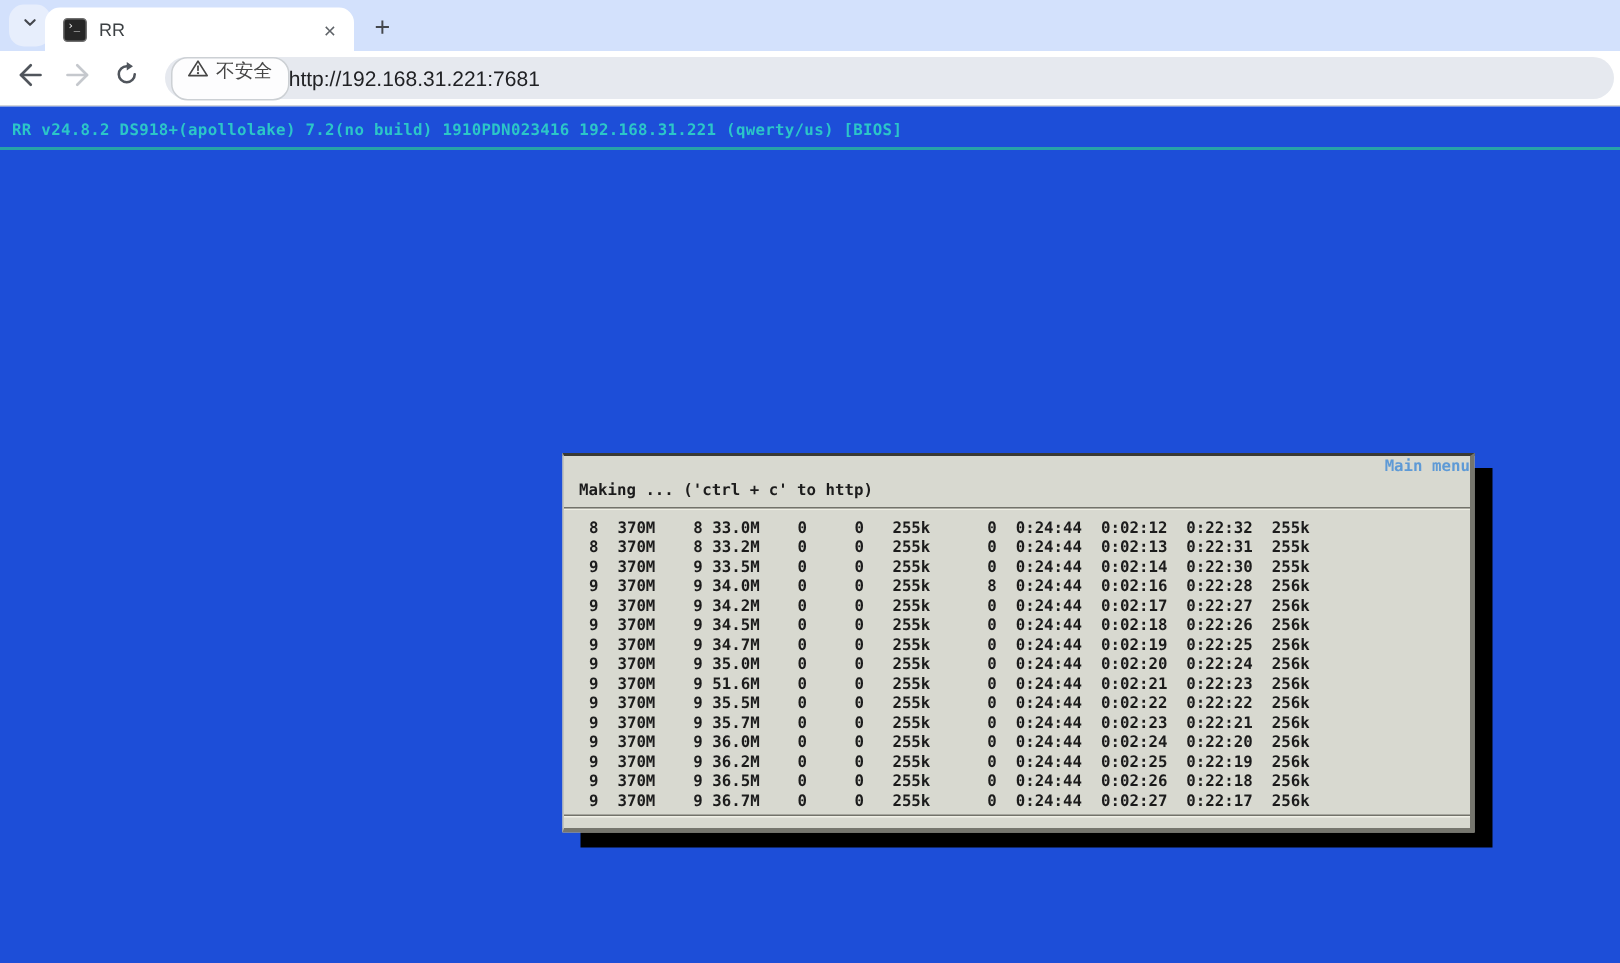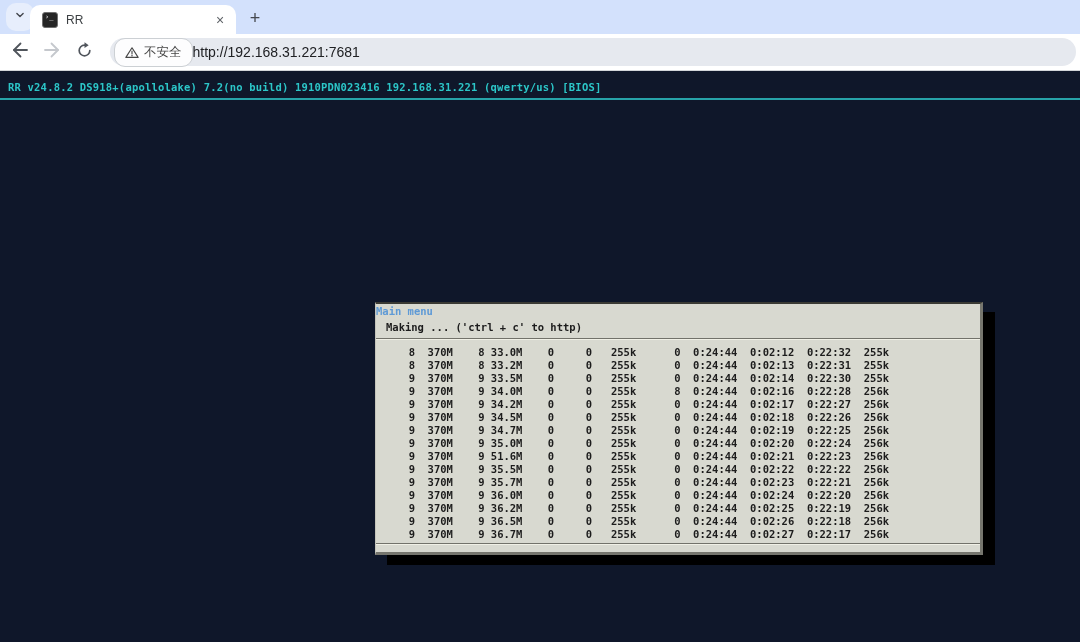--- a/index.html
+++ b/index.html
@@ -20,42 +20,42 @@
   .new-tab-btn { position:absolute; left:244px; top:7px; width:22px; height:22px; display:flex;
     align-items:center; justify-content:center; font-size:18px; font-weight:400; color:#44474d; cursor:pointer; }
 
   .toolbar { height:37px; background:#ffffff; border-bottom:1px solid #d2d5d9;
     display:flex; align-items:center; padding:0 4px 0 8px; }
   .nav-btn { width:24px; height:24px; margin-right:8px; display:flex; align-items:center;
     justify-content:center; cursor:pointer; flex:0 0 auto; }
   .address-bar { flex:1; height:28px; margin-left:6px; background:#e6e9ef; border-radius:14px;
     display:flex; align-items:center; padding:0 12px 0 4px; cursor:text; }
   .security-chip { height:29px; border:1px solid #ccd0d4; border-radius:11px; background:#fdfdfe;
-    display:flex; align-items:center; gap:5px; padding:0 10px; cursor:pointer; }
+    display:flex; align-items:flex-start; gap:5px; padding:0 10px; cursor:pointer; }
   .security-chip span { font-size:12.5px; color:#474747; }
   .url-text { font-size:14px; color:#202124; white-space:nowrap; }
 
   
-  .content { position:relative; height:571px; background:#0f172a;
+  .content { position:relative; height:571px; background:#1d4ed8;
     font-family:"DejaVu Sans Mono", monospace; }
   .status-line { padding:10px 0 0 8px; font-size:10.5px; font-weight:bold;
     color:#2cc6c8; white-space:pre; letter-spacing:0.2px; }
   .status-rule { height:2px; background:#27a3a8; margin-top:5px; }
 
   
   .dialog { position:absolute; left:375px; top:231px; width:608px;
     background:#d8d9d0; color:#1c1c1c;
     border-top:2px solid #3a3a34; border-left:1px solid #c4c4ba;
     border-right:3px solid #76766e; border-bottom:3px solid #76766e;
     box-shadow:12px 10px 0 0 #000000;
     font-size:10.5px; font-weight:bold; }
-  .dialog-title { text-align:left; line-height:13px; padding-top:1px; color:#5e9ad6; }
+  .dialog-title { text-align:right; line-height:13px; padding-top:1px; color:#5e9ad6; }
   .dialog-message { padding:2px 0 4px 10px; line-height:14px; white-space:pre; }
   .separator { height:1px; background:#72726a; box-shadow:0 1px 0 #f0f0e6; }
-  .progress-block { padding:7px 0 2px 20px; }
+  .progress-block { padding:7px 0 2px 4px; }
   .progress-row { white-space:pre; line-height:13px; height:13px; }
   .dialog-footer-pad { height:8px; }
 </style>
 </head>
 <body>
 
 <div class="tab-strip">
   <div class="tab-search-btn">
     <span>
       <svg width="14" height="14" viewBox="0 0 18 18">

